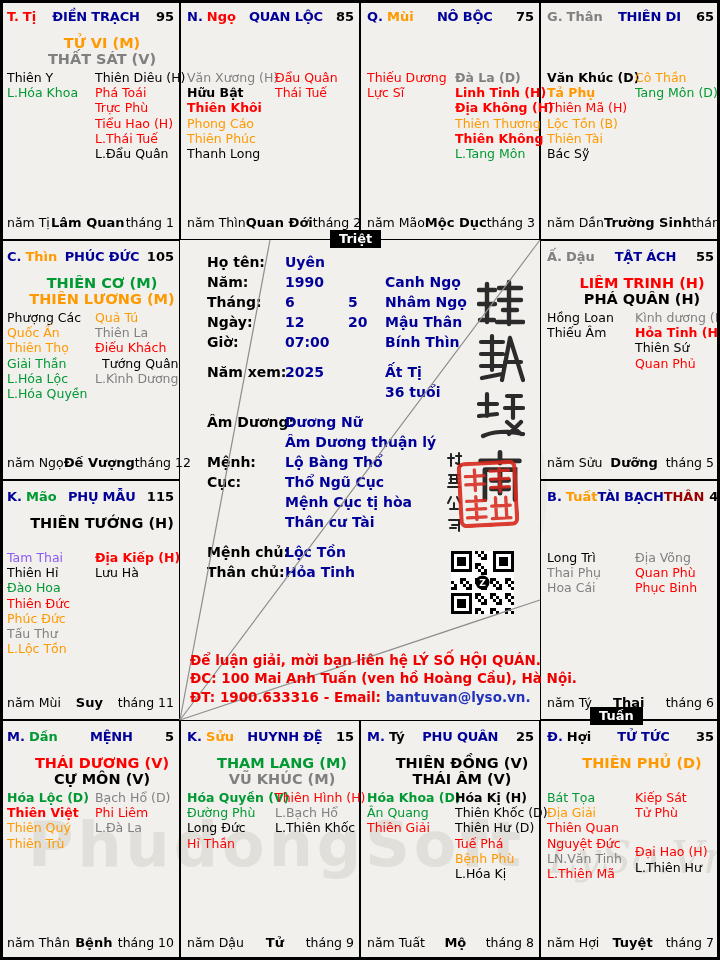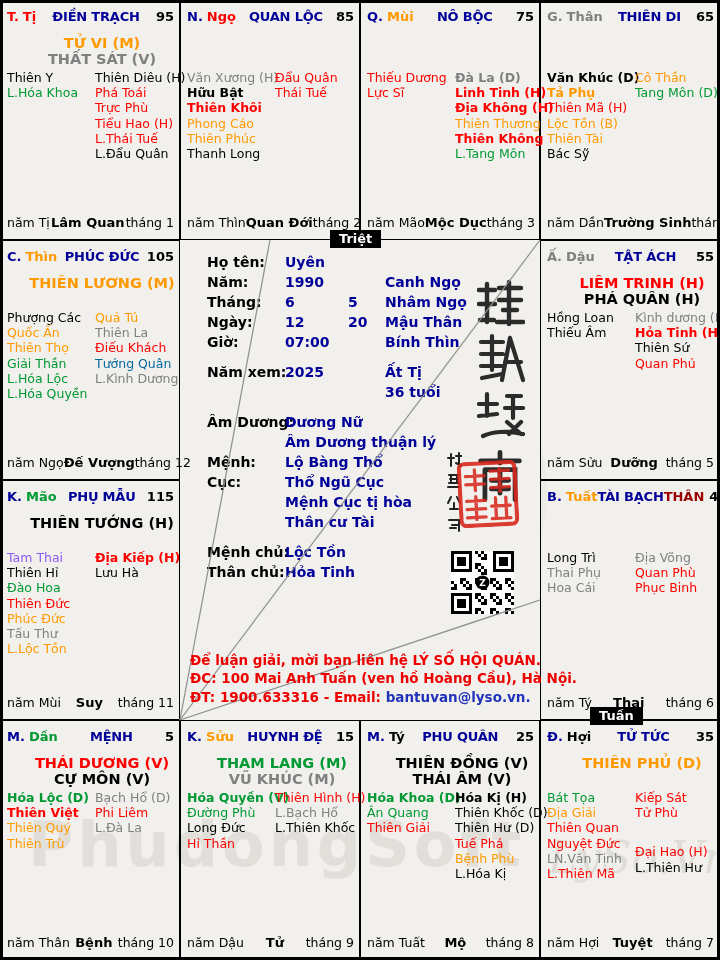--- a/index.html
+++ b/index.html
@@ -187,35 +187,36 @@
     </div>
   </div>
 
   <div class="palace p4">
     <div class="phead">
       <span><i style="color: rgb(0, 0, 153);">C.</i><i class="br" style="color: rgb(255, 153, 0);">Thìn</i></span>
       <span class="pname">PHÚC ĐỨC</span>
       <span class="pr"><i class="age">105</i></span>
     </div>
     <div class="mains">
+        <div style="color: rgb(0, 153, 51);">THIÊN CƠ (M)</div>
         <div style="color: rgb(255, 153, 0);">THIÊN LƯƠNG (M)</div>
       </div>
     <div class="scol sl">
         <div style="color: rgb(0, 0, 0);">Phượng Các</div>
         <div style="color: rgb(255, 153, 0);">Quốc Ấn</div>
         <div style="color: rgb(255, 153, 0);">Thiên Thọ</div>
         <div style="color: rgb(0, 153, 51);">Giải Thần</div>
         <div style="color: rgb(0, 153, 51);">L.Hóa Lộc</div>
         <div style="color: rgb(0, 153, 51);">L.Hóa Quyền</div>
       </div>
     <div class="scol sr">
         <div style="color: rgb(255, 153, 0);">Quả Tú</div>
         <div style="color: rgb(128, 128, 128);">Thiên La</div>
         <div style="color: rgb(255, 0, 0);">Điếu Khách</div>
-        <div style="color: #0369a1;">Tướng Quân</div>
+        <div style="color: #000000; text-align: right;">Tướng Quân</div>
         <div style="color: rgb(128, 128, 128);">L.Kình Dương</div>
       </div>
     <div class="pfoot">
       <span>năm Ngọ</span>
       <span class="stage">Đế Vượng</span>
       <span>tháng 12</span>
     </div>
   </div>
 
   <div class="palace p5">

